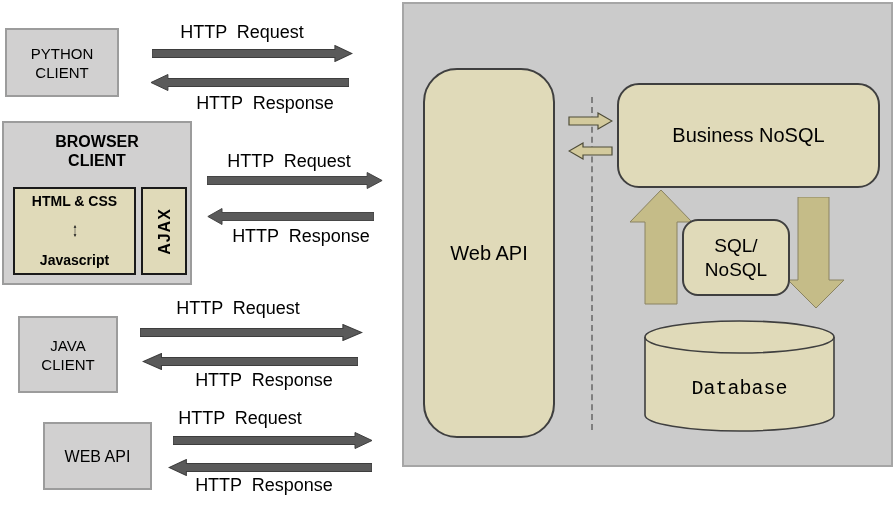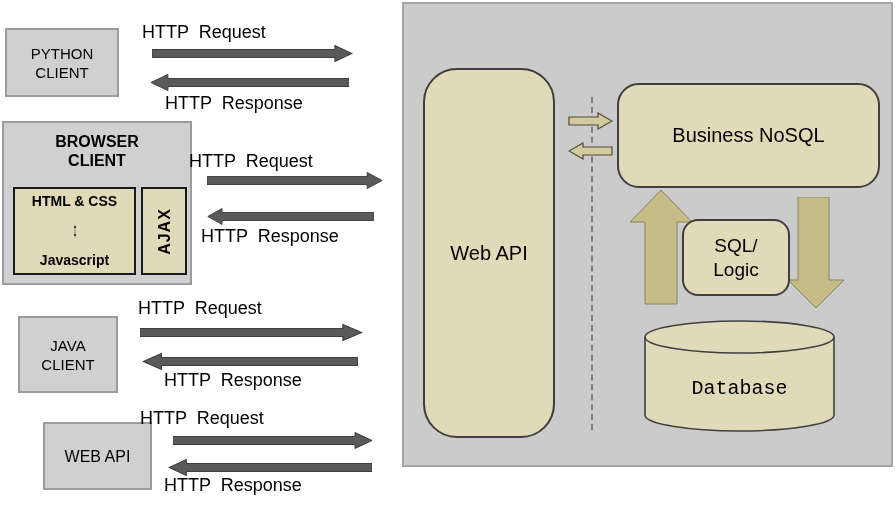--- a/index.html
+++ b/index.html
@@ -27,21 +27,21 @@
   .box-browser{left:2px;top:121px;width:190px;height:164px;justify-content:flex-start;
     padding-top:9px;font-size:16px;line-height:19px;font-weight:bold;}
   .tan-inner{position:absolute;background:var(--node-bg);border:2px solid #1a1a1a;}
   .html-js-box{left:9px;top:64px;width:123px;height:88px;display:flex;
     flex-direction:column;align-items:center;justify-content:space-between;
     padding:5px 2px;font-size:14px;line-height:15px;gap:16px;}
   .ajax-box{left:137px;top:64px;width:46px;height:88px;display:flex;
     align-items:center;justify-content:center;}
   .ajax-text{transform:rotate(-90deg);font-size:16px;letter-spacing:1px;white-space:nowrap;}
 
-  .http-label{position:absolute;width:200px;font-size:18px;
+  .http-label{position:absolute;width:200px;text-align:center;font-size:18px;
     line-height:22px;word-spacing:5px;white-space:nowrap;}
   .h-arrow{position:absolute;height:17px;display:block;}
   .h-arrow polygon{fill:var(--http-arrow);stroke:var(--http-arrow-border);stroke-width:1;}
 
   .panel{position:absolute;left:402px;top:2px;width:491px;height:465px;
     background:var(--panel-bg);border:2px solid var(--panel-border);}
 
   .node{position:absolute;background:var(--node-bg);border:2px solid var(--node-border);
     display:flex;align-items:center;justify-content:center;text-align:center;
     font-size:20px;line-height:25px;}
@@ -161,21 +161,21 @@
     <polygon points="10,0 41,0 41,83 56,83 28,111 0,83 10,83"></polygon>
   </svg>
 
   <div class="node node-bl">
     <span>Business NoSQL</span>
   </div>
 
   <div class="node node-sql">
     <span>
       <span style="display:block;text-align:center;">SQL/</span>
-      <span style="display:block;">Logic</span>
+      <span style="display:block;">NoSQL</span>
     </span>
   </div>
 
   <svg class="cylinder" viewBox="0 0 193 114">
     <path class="cyl-shape" d="M2,18 L2,96 A94.5,16 0 0 0 191,96 L191,18"></path>
     <ellipse class="cyl-shape" cx="96.5" cy="18" rx="94.5" ry="16"></ellipse>
   </svg>
   <div class="db-label">Database</div>
 
 </div>

